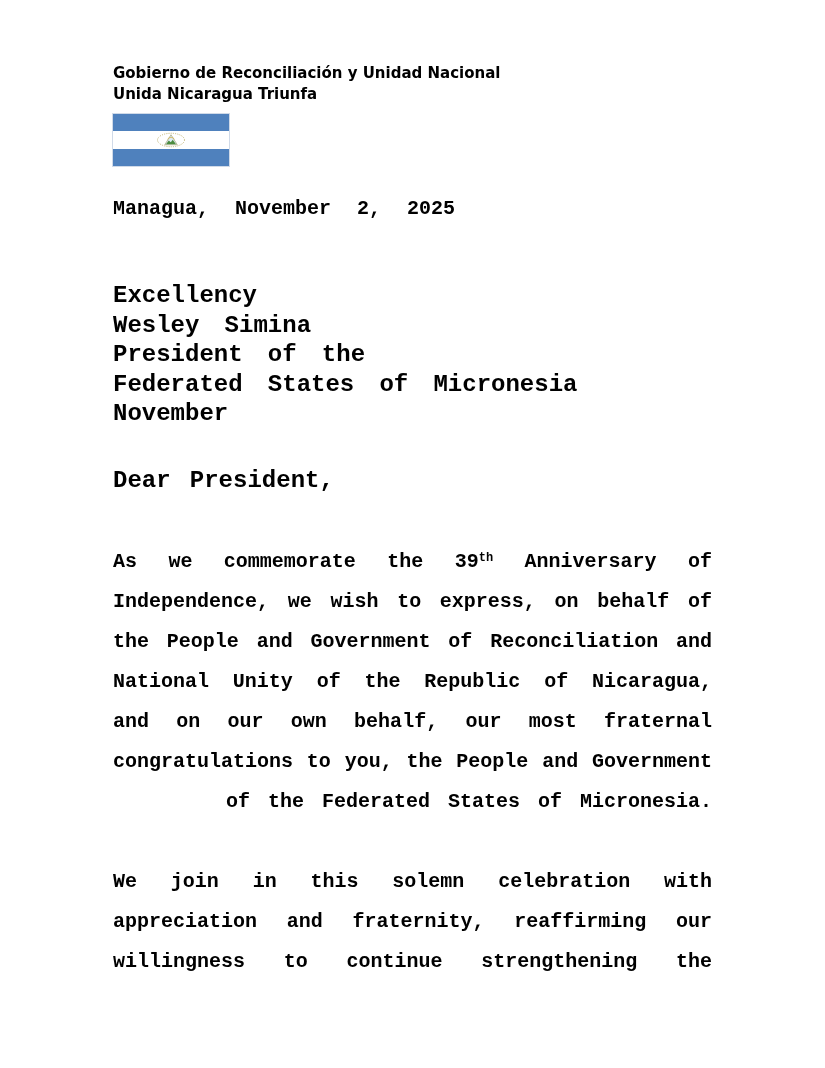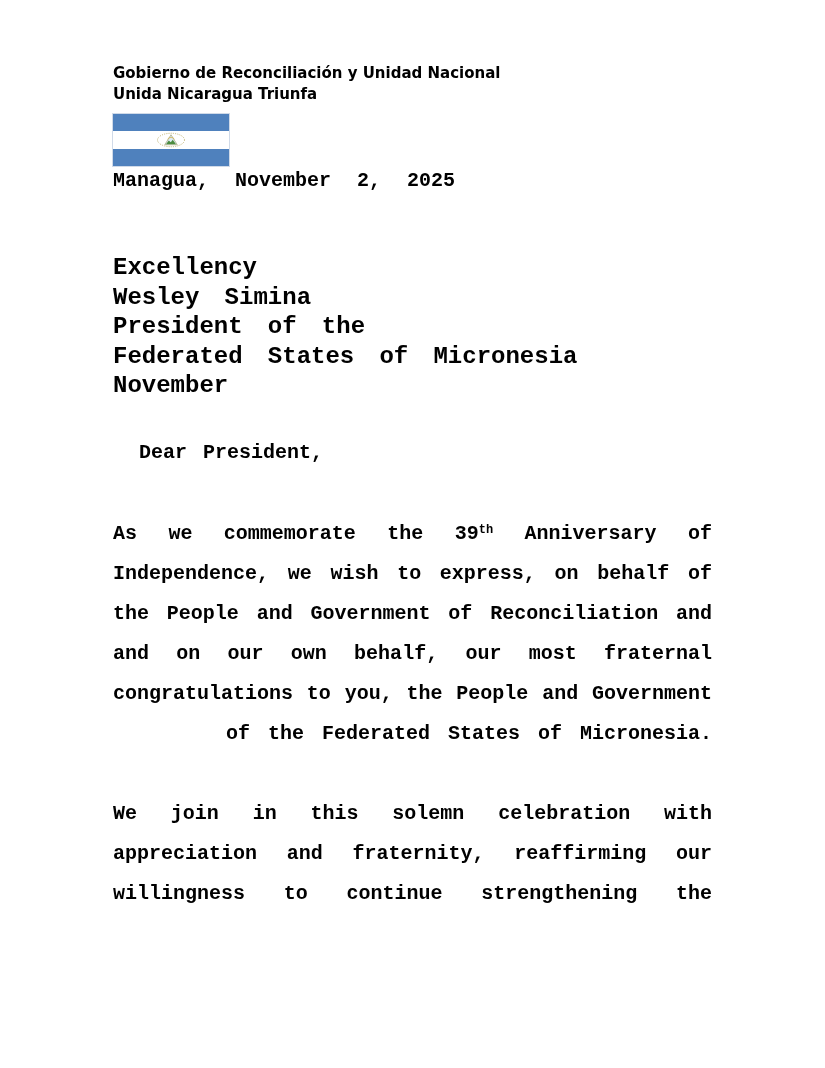--- a/index.html
+++ b/index.html
@@ -29,36 +29,35 @@
   }
   .flag .stripe{flex:1;}
   .stripe-blue{background:#4F81BD;}
   .stripe-white{
     background:#ffffff;
     display:flex;align-items:center;justify-content:center;
   }
   .emblem{width:30px;height:16px;display:block;}
 
   .date-line{
-    margin-top:2px;
+    margin-top:30px;
     font-size:20px;line-height:26px;
     word-spacing:0.7em;
   }
 
   .address-block{
     margin-top:59px;
     font-size:24px;line-height:29.5px;
     word-spacing:0.45em;
   }
 
   .salutation{
     margin-top:37px;
-    font-size:20px;line-height:30px;
+    font-size:24px;line-height:30px;
     word-spacing:0.2em;
-    margin-left:26px;
   }
 
   .para{
     font-size:20px;line-height:40px;
     width:599px;
   }
   .para-1{margin-top:42px;}
   .para-2{margin-top:40px;}
   .jl{text-align:justify;text-align-last:justify;}
   .ll{text-align:right;word-spacing:0.3em;}
@@ -98,20 +97,21 @@
       <div>Federated States of Micronesia</div>
       <div>November</div>
     </div>
 
     <div class="salutation">Dear President,</div>
 
     <div class="para para-1">
       <div class="jl"><span>As we commemorate the 39</span><span class="sup">th</span><span> Anniversary of</span></div>
       <div class="jl">Independence, we wish to express, on behalf of</div>
       <div class="jl">the People and Government of Reconciliation and</div>
+      <div class="jl">National Unity of the Republic of Nicaragua,</div>
       <div class="jl">and on our own behalf, our most fraternal</div>
       <div class="jl">congratulations to you, the People and Government</div>
       <div class="ll">of the Federated States of Micronesia.</div>
     </div>
 
     <div class="para para-2">
       <div class="jl">We join in this solemn celebration with</div>
       <div class="jl">appreciation and fraternity, reaffirming our</div>
       <div class="jl">willingness to continue strengthening the</div>
     </div>

